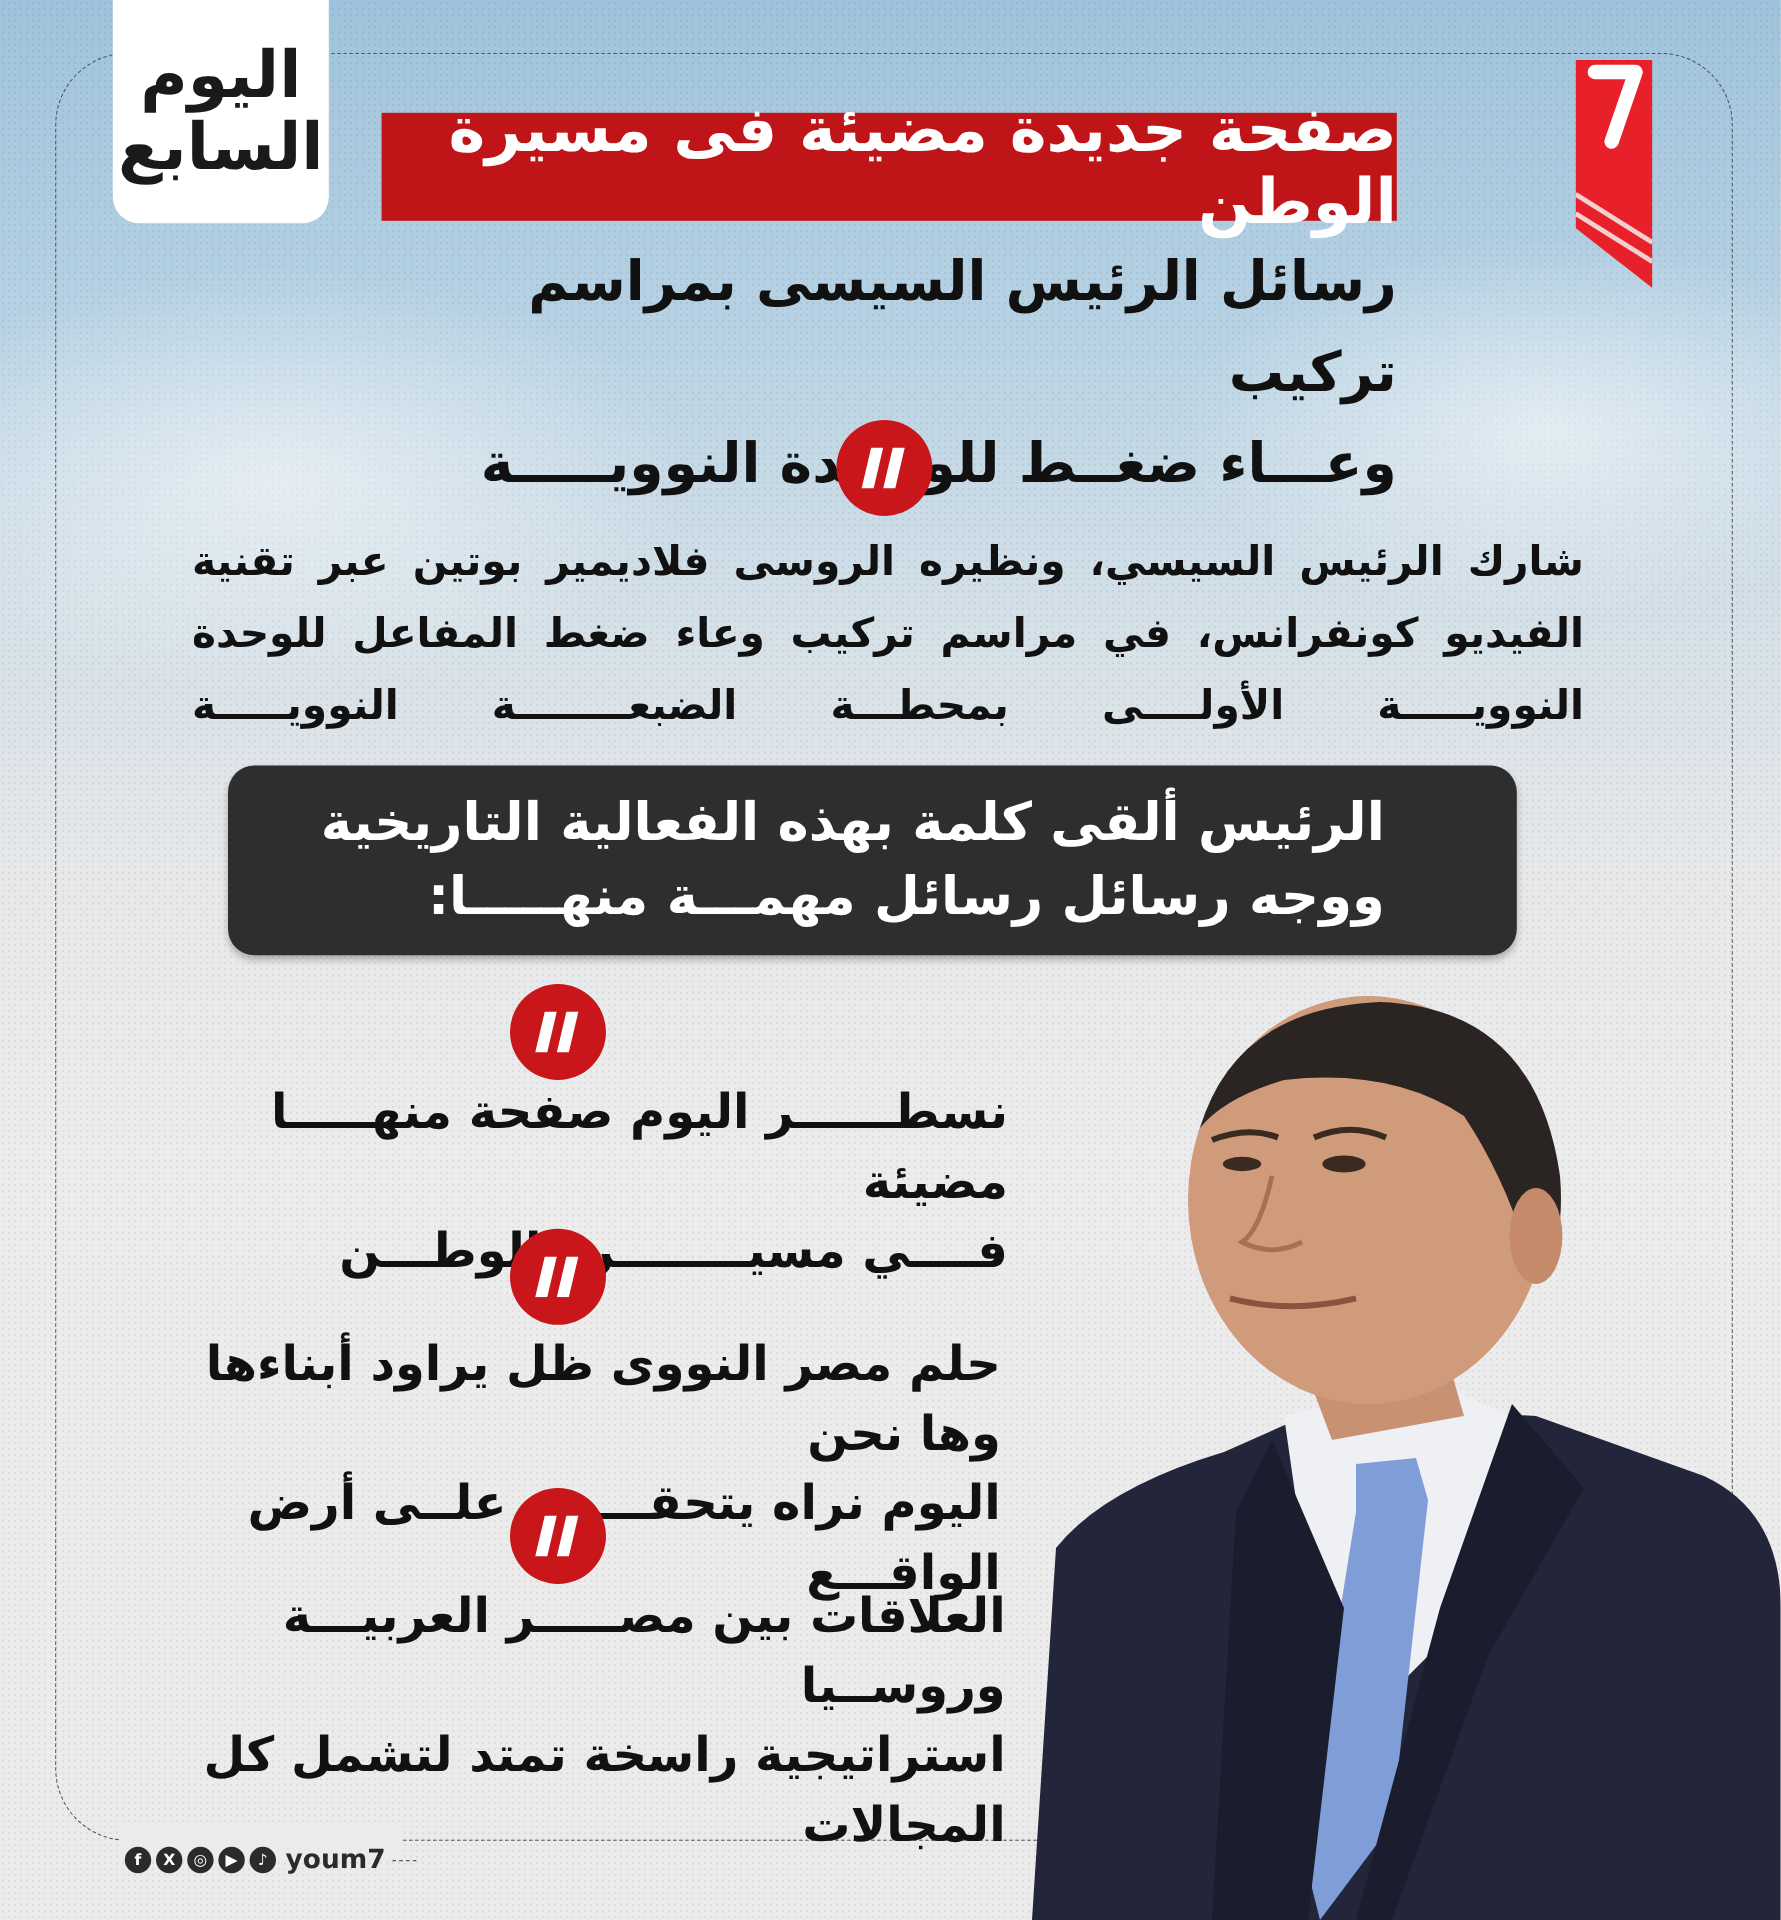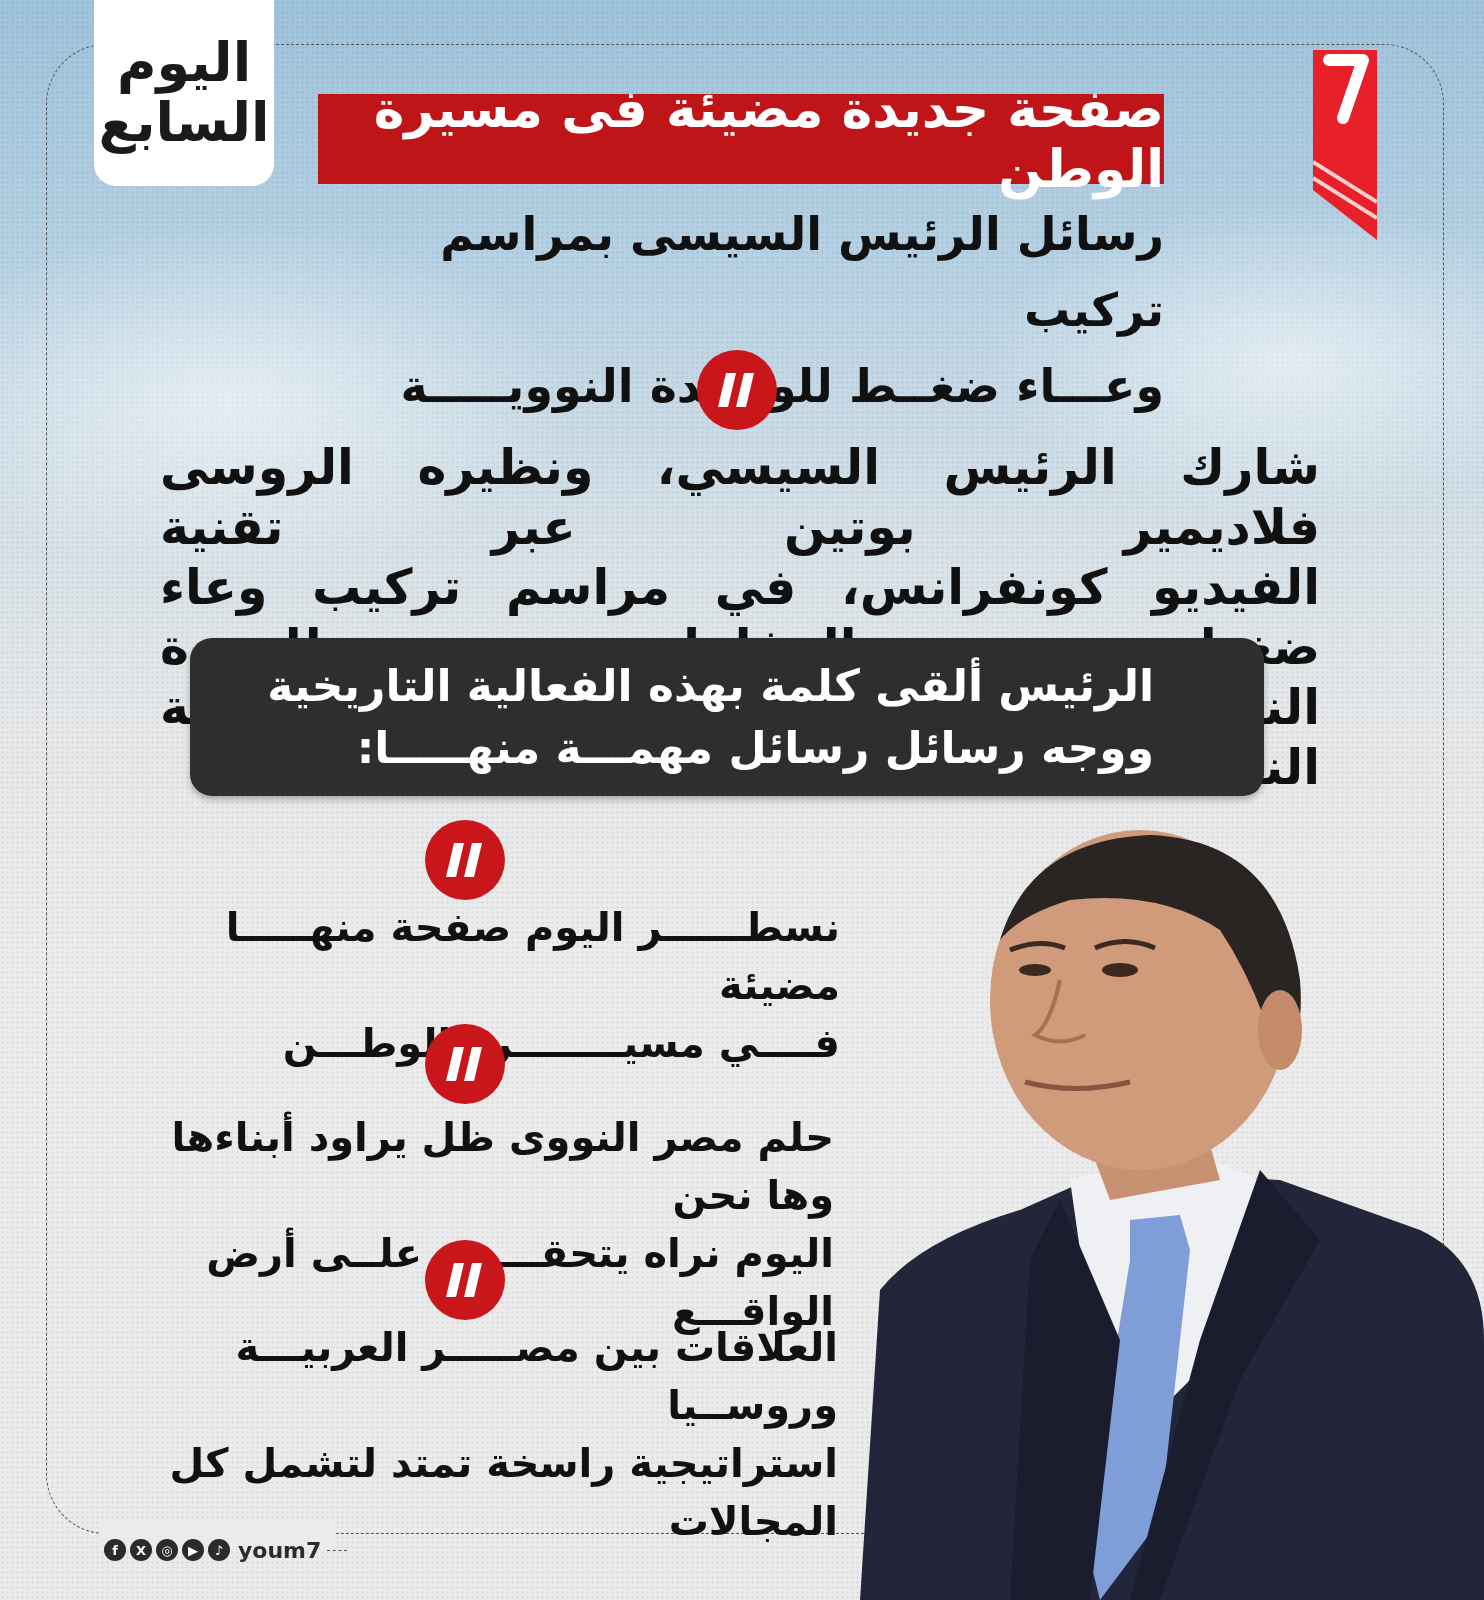--- a/index.html
+++ b/index.html
@@ -58,21 +58,21 @@
   }
   .quote-badge {
     position: absolute; width: 80px; height: 80px; border-radius: 50%;
     background: #c8161b;
     display: flex; align-items: center; justify-content: center;
   }
   .quote-badge svg { width: 42px; height: 34px; }
   .para {
     position: absolute; left: 160px; top: 438px; width: 1160px;
     direction: rtl; text-align: justify; text-align-last: justify;
-    font-weight: bold; font-size: 49px; line-height: 60px; color: #111;
+    font-weight: bold; font-size: 34px; line-height: 60px; color: #111;
   }
   .para div { text-align: justify; text-align-last: justify; }
   .dark-box {
     position: absolute; left: 190px; top: 638px; width: 1074px; height: 158px;
     background: #2e2e2e; border-radius: 22px;
     direction: rtl;
     display: flex; flex-direction: column; justify-content: center;
     padding-right: 110px; box-sizing: border-box;
     box-shadow: 0 4px 6px rgba(0,0,0,0.25);
   }

